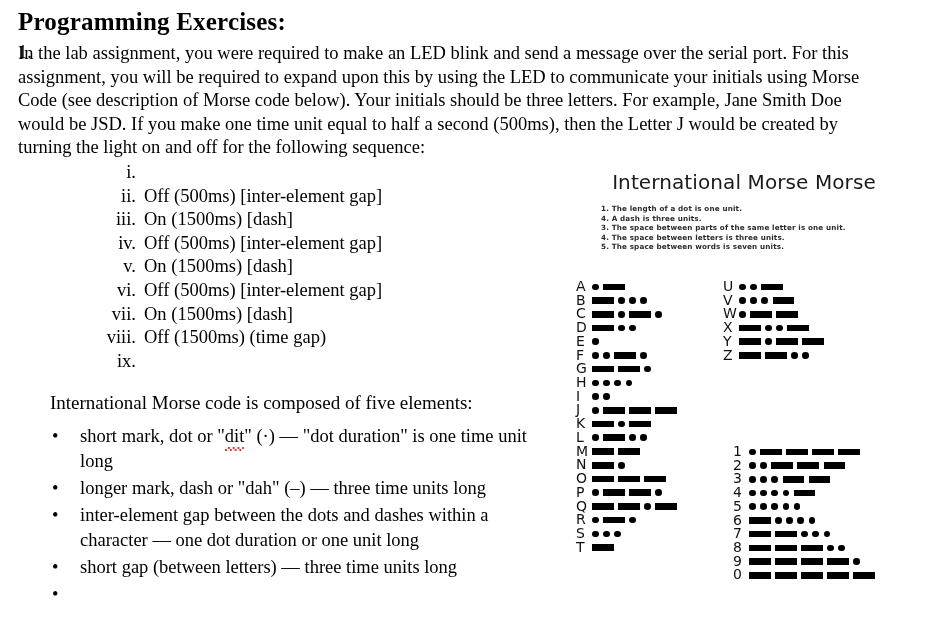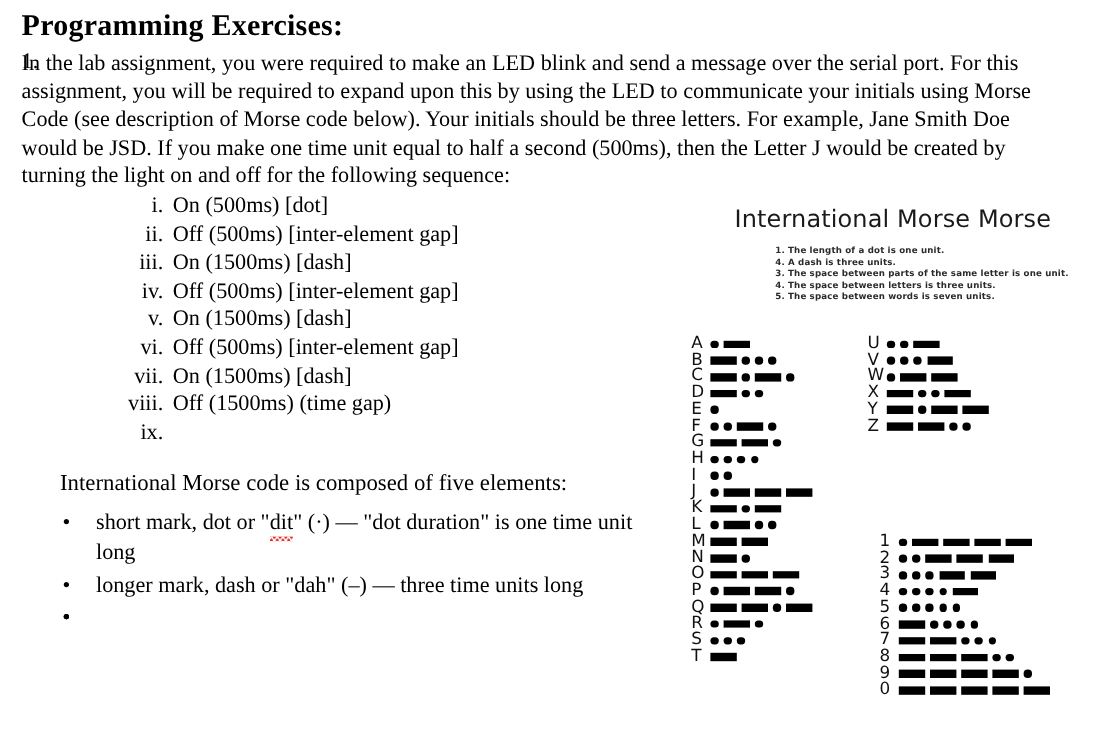--- a/index.html
+++ b/index.html
@@ -139,21 +139,21 @@
   #morse-rules {
     position: absolute;
     left: 31px;
     top: 34px;
     font-size: 7.2px;
     font-weight: bold;
     line-height: 9.6px;
     color: #2b2b2b;
     letter-spacing: .15px;
   }
-  .morse-rule { white-space: nowrap; margin-left: 45px; }
+  .morse-rule { white-space: nowrap; }
 
   .morse-group { position: absolute; }
   .morse-row {
     display: flex;
     align-items: center;
     height: 13.72px;
   }
   .morse-label {
     width: 16px;
     flex: 0 0 auto;
@@ -193,21 +193,20 @@
 <div id="doc-heading">Programming Exercises:</div>
 
 <div id="exercise-item">
   <span id="exercise-number">1.</span>
   <div id="exercise-paragraph">In the lab assignment, you were required to make an LED blink and send a message over the serial port. For this assignment, you will be required to expand upon this by using the LED to communicate your initials using Morse Code (see description of Morse code below). Your initials should be three letters. For example, Jane Smith Doe would be JSD. If you make one time unit equal to half a second (500ms), then the Letter J would be created by turning the light on and off for the following sequence:</div>
 </div>
 
 <div id="roman-list">
     <div class="roman-row">
       <span class="roman-marker">i.</span>
-      <span class="roman-text">On (500ms) [dot]</span>
     </div>
     <div class="roman-row">
       <span class="roman-marker">ii.</span>
       <span class="roman-text">Off (500ms) [inter-element gap]</span>
     </div>
     <div class="roman-row">
       <span class="roman-marker">iii.</span>
       <span class="roman-text">On (1500ms) [dash]</span>
     </div>
     <div class="roman-row">
@@ -233,22 +232,22 @@
     <div class="roman-row">
       <span class="roman-marker">ix.</span>
     </div>
   </div>
 
 <div id="elements-intro">International Morse code is composed of five elements:</div>
 
 <div id="bullet-list">
     <div class="bullet-row"><span class="bullet-dot">•</span><span>short mark, dot or "</span><span class="misspelled">dit</span><span>" (·) — "dot duration" is one time unit long</span></div>
     <div class="bullet-row"><span class="bullet-dot">•</span><span>longer mark, dash or "dah" (–) — three time units long</span></div>
-    <div class="bullet-row"><span class="bullet-dot">•</span></div>
-    <div class="bullet-row"><span class="bullet-dot">•</span></div>
+    <div class="bullet-row"><span class="bullet-dot">•</span><span>inter-element gap between the dots and dashes within a character — one dot duration or one unit long</span></div>
+    <div class="bullet-row"><span class="bullet-dot">•</span><span>short gap (between letters) — three time units long</span></div>
     <div class="bullet-row"><span class="bullet-dot">•</span></div>
   </div>
 
 <div id="morse-chart">
   <div id="morse-title">International Morse Morse</div>
   <div id="morse-rules">
       <div class="morse-rule">1. The length of a dot is one unit.</div>
       <div class="morse-rule">4. A dash is three units.</div>
       <div class="morse-rule">3. The space between parts of the same letter is one unit.</div>
       <div class="morse-rule">4. The space between letters is three units.</div>

